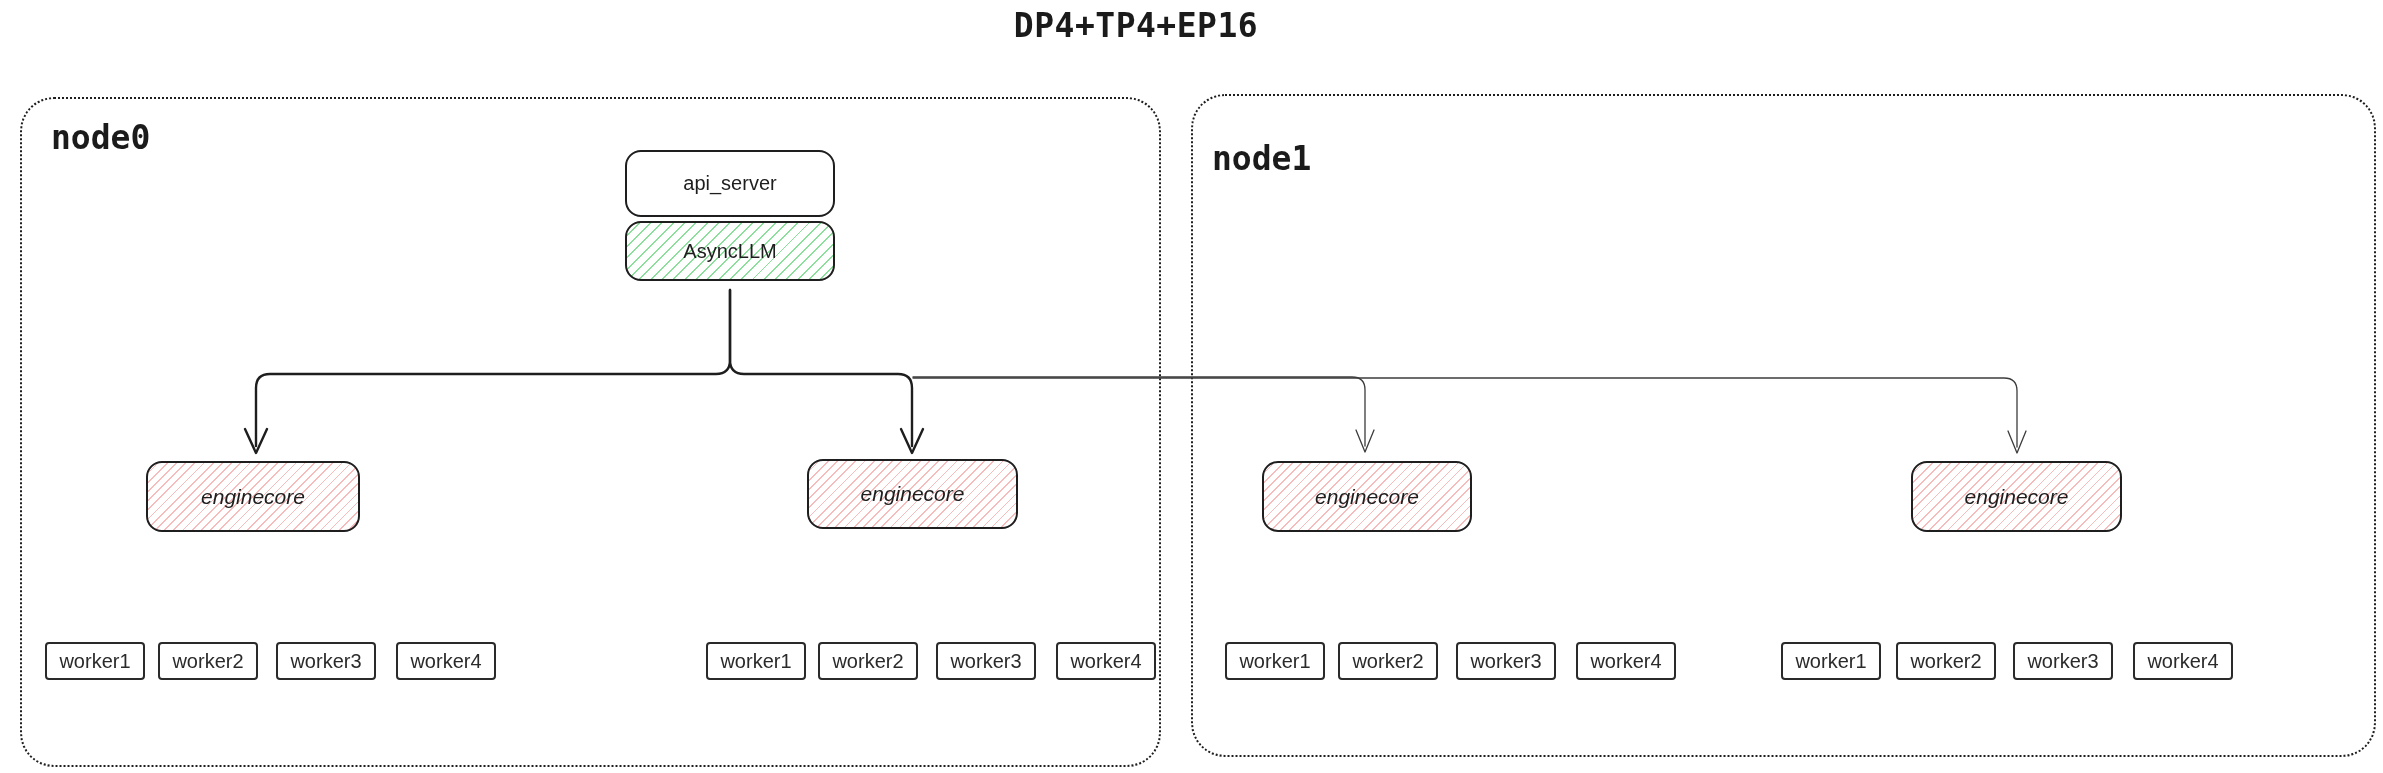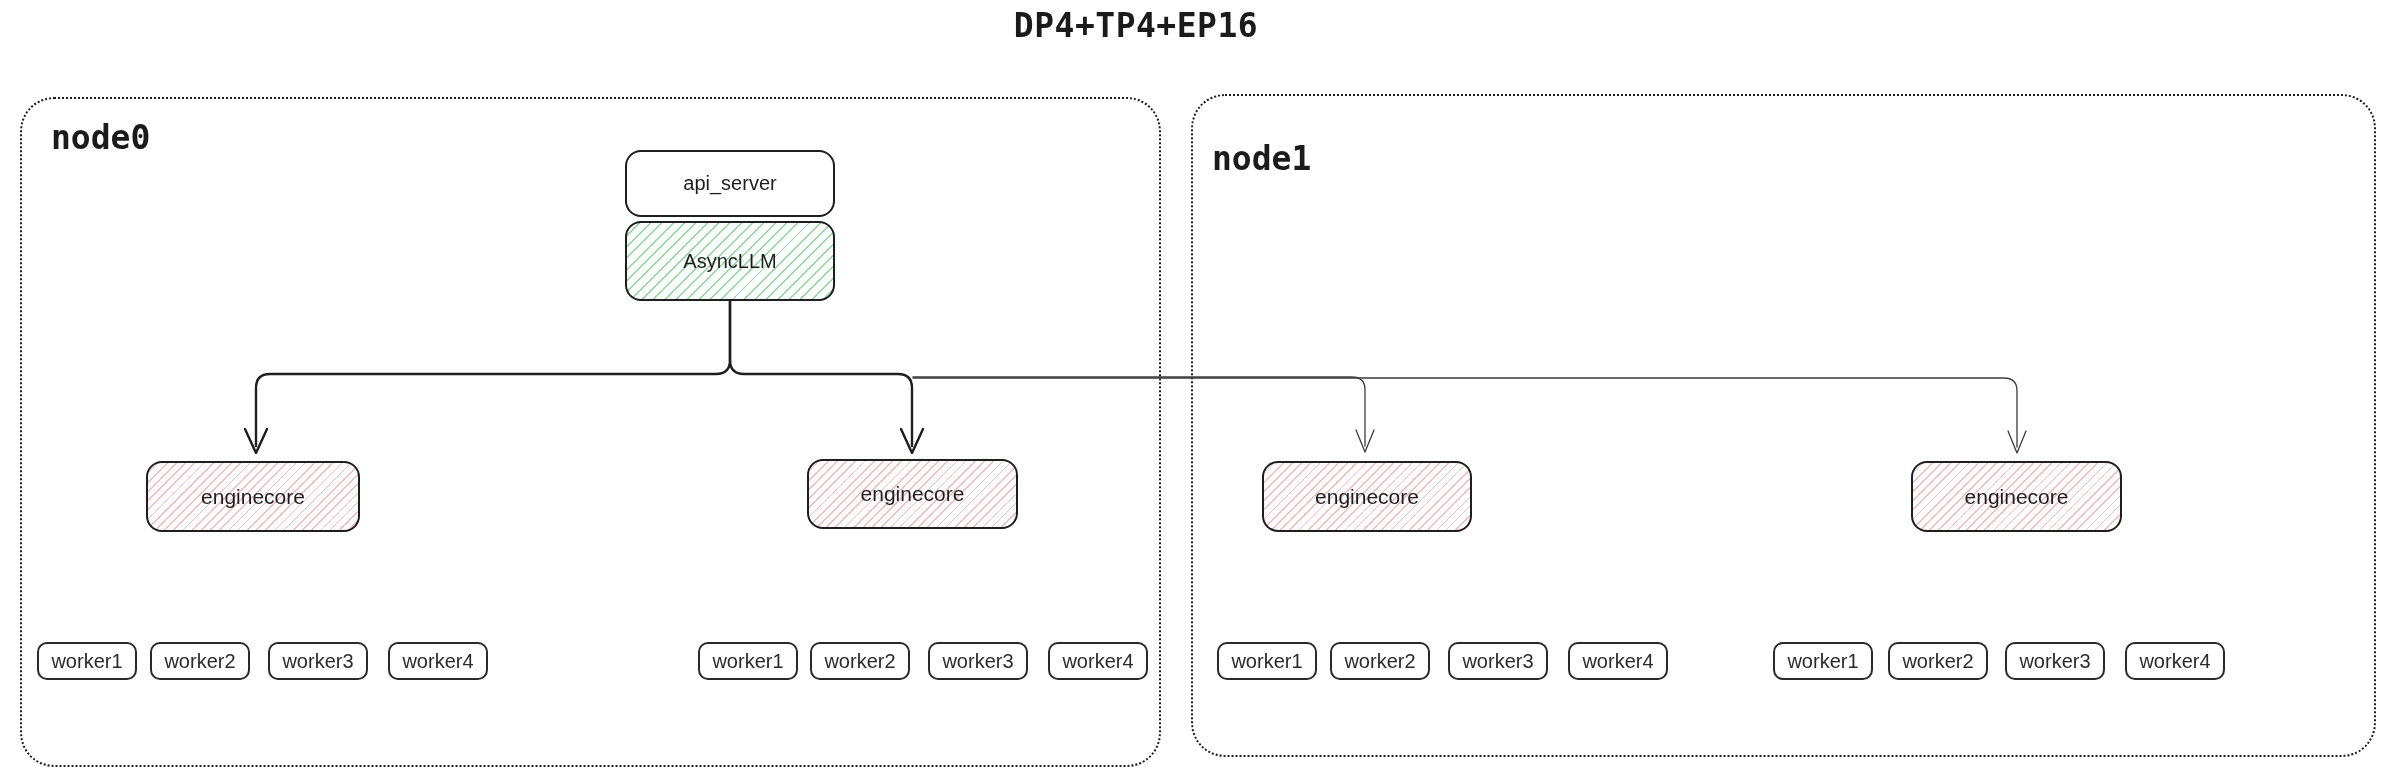--- a/index.html
+++ b/index.html
@@ -55,35 +55,37 @@
     white-space: nowrap;
     box-sizing: border-box;
   }
   .hatch-green {
     background-image: repeating-linear-gradient(135deg,
       #8ae09a 0px, #8ae09a 1.4px, transparent 1.4px, transparent 8px);
   }
   .hatch-red {
     background-image: repeating-linear-gradient(135deg,
       #f6bcbc 0px, #f6bcbc 1.2px, transparent 1.2px, transparent 6.5px);
+    font-style: italic;
   }
   .worker {
     position: absolute;
     width: 100px;
     height: 38px;
     border: 2px solid #2a2a2a;
-    border-radius: 10px;
+    border-radius: 4px;
     background: #ffffff;
     display: flex;
     align-items: center;
     justify-content: center;
     font-size: 20px;
     color: #2b2b2b;
     white-space: nowrap;
     box-sizing: border-box;
+    margin-left: 8px;
   }
   .connectors {
     position: absolute;
     left: 0;
     top: 0;
     pointer-events: none;
   }
 </style>
 </head>
 <body>
@@ -109,21 +111,21 @@
       <path d="M913 377 H1352 Q1365 377 1365 390 V446"></path>
       <path d="M1356 430 L1365 452 L1374 430"></path>
       <path d="M913 378 H2004 Q2017 378 2017 391 V447"></path>
       <path d="M2008 431 L2017 453 L2026 431"></path>
     </g>
   </svg>
 
   <div class="box" style="left:625px; top:150px; width:210px; height:67px; font-size:20px;">
     <span>api_server</span>
   </div>
-  <div class="box hatch-green" style="left:625px; top:221px; width:210px; height:80px; font-size:20px;">
+  <div class="box hatch-green" style="left:625px; top:221px; width:210px; height:60px; font-size:20px;">
     <span>AsyncLLM</span>
   </div>
 
   <div class="box hatch-red" style="left:146px; top:461px; width:214px; height:71px;">
     <span>enginecore</span>
   </div>
   <div class="box hatch-red" style="left:807px; top:459px; width:211px; height:70px;">
     <span>enginecore</span>
   </div>
   <div class="box hatch-red" style="left:1262px; top:461px; width:210px; height:71px;">

